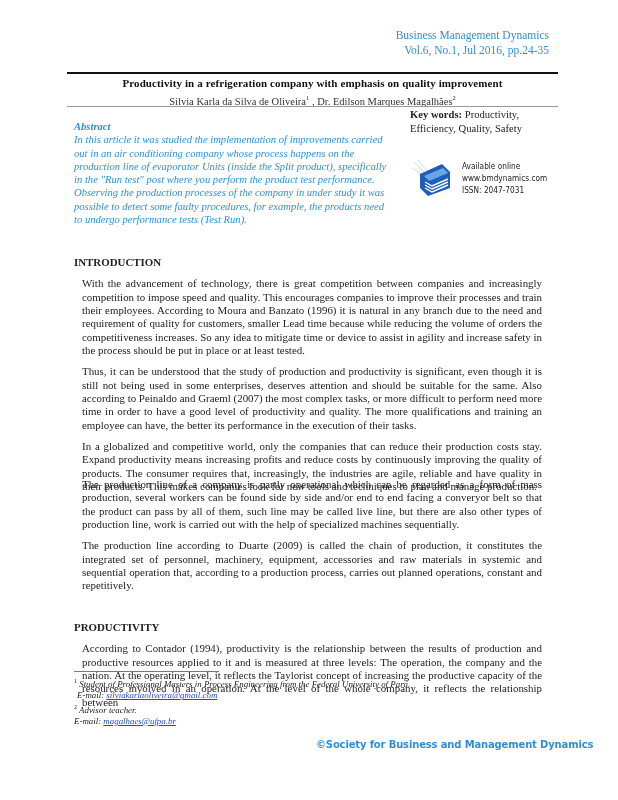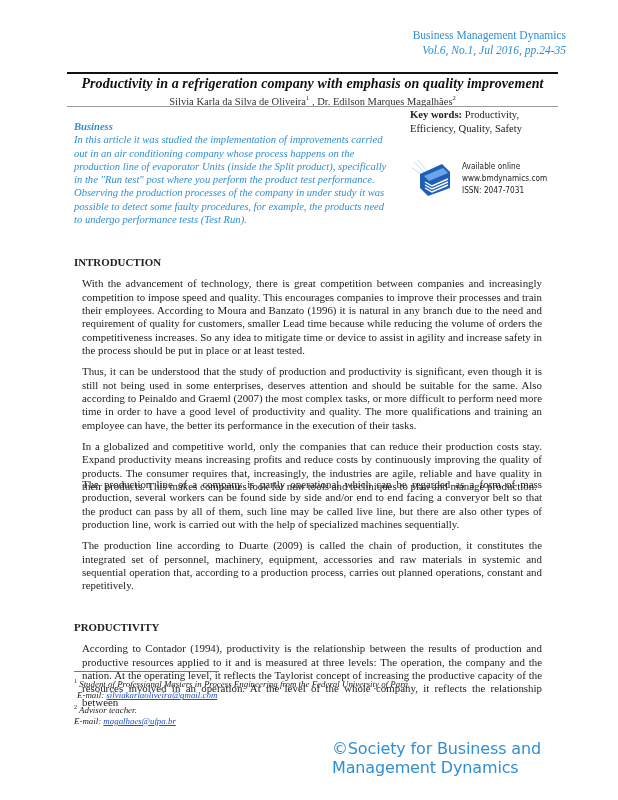--- a/index.html
+++ b/index.html
@@ -1,24 +1,24 @@
 <!DOCTYPE html>
 <html><head>
 <meta charset="utf-8">
 <style>
   html, body { margin: 0; padding: 0; background: #ffffff; }
   body { width: 618px; height: 800px; position: relative; overflow: hidden;
          font-family: "Liberation Serif", "DejaVu Serif", serif; color: #222; }
-  .journal { position: absolute; right: 52px; top: 28px; text-align: right;
+  .journal { position: absolute; right: 69px; top: 28px; text-align: right;
              color: #2f8fd6; font-size: 11.5px; line-height: 15px; }
   .journal .j1 { display: block; }
-  .journal .j2 { display: block; font-style: italic; }
+  .journal .j2 { display: block; }
   .rule-top { position: absolute; left: 67px; width: 491px; top: 72px; height: 2px; background: #111; }
   .title { position: absolute; left: 67px; width: 491px; top: 76px; text-align: center;
-           font-weight: bold; font-size: 14px; line-height: 15px; color: #111; letter-spacing: 0.1px; font-style: italic; }
+           font-weight: bold; font-size: 11px; line-height: 15px; color: #111; letter-spacing: 0.1px; }
   .authors { position: absolute; left: 67px; width: 491px; top: 91px; text-align: center;
              font-size: 10.5px; line-height: 13px; color: #333; }
   .authors sup { font-size: 6.5px; }
   .rule-bottom { position: absolute; left: 67px; width: 491px; top: 106px; height: 1px; background: #9a9a9a; }
 
   .abstract { position: absolute; left: 74px; top: 120px; width: 320px;
               color: #2f8fd6; font-style: italic; font-size: 10.6px; line-height: 13.3px; }
   .abstract .ah { font-weight: bold; display: block; }
   .keywords { position: absolute; left: 410px; top: 108px; width: 150px;
               font-size: 10.6px; line-height: 13.5px; color: #222; }
@@ -36,38 +36,38 @@
   #sec-line { top: 470px; }
   #sec-prod { top: 621px; }
 
   .fn-rule { position: absolute; left: 74px; top: 671px; width: 145px; height: 1px; background: #777; }
   .footnotes { position: absolute; left: 74px; top: 676px; width: 420px; font-style: italic;
                font-size: 8.9px; line-height: 11.3px; color: #222; }
   .footnotes sup { font-size: 6px; font-style: normal; }
   .footnotes a { color: #1a4fd0; text-decoration: underline; }
   .footnotes .indent { padding-left: 3px; }
 
-  .footer { position: absolute; left: 316px; top: 739px; color: #2f8fd6; font-weight: normal;
-            font-family: "DejaVu Sans", sans-serif; font-size: 16px; letter-spacing: -0.15px; margin-left: 16px; }
+  .footer { position: absolute; left: 316px; top: 739px; color: #2f8fd6; font-weight: bold;
+            font-family: "DejaVu Sans", sans-serif; font-size: 10px; letter-spacing: -0.15px; }
 </style>
 </head>
 <body>
 
 <div class="journal">
   <span class="j1">Business Management Dynamics</span>
   <span class="j2">Vol.6, No.1, Jul 2016, pp.24-35</span>
 </div>
 
 <div class="rule-top"></div>
 <div class="title">Productivity in a refrigeration company with emphasis on quality improvement</div>
 <div class="authors"><span>Silvia Karla da Silva de Oliveira</span><sup>1</sup><span> , </span><span>Dr. Edilson Marques Magalhães</span><sup>2</sup></div>
 <div class="rule-bottom"></div>
 
 <div class="abstract">
-  <span class="ah">Business</span>
+  <span class="ah">Abstract</span>
   <span>In this article it was studied the implementation of improvements carried out in an air conditioning company whose process happens on the production line of evaporator Units (inside the Split product), specifically in the "Run test" post where you perform the product test performance. Observing the production processes of the company in under study it was possible to detect some faulty procedures, for example, the products need to undergo performance tests (Test Run).</span>
 </div>
 
 <div class="keywords"><b>Key words:</b><span> Productivity, Efficiency, Quality, Safety</span></div>
 
 <div class="avail">
   <svg class="logo" viewBox="0 0 40 36">
     <g stroke="#b8d6ef" stroke-width="0.8">
       <line x1="2" y1="2" x2="14" y2="14"></line>
         <line x1="0" y1="8" x2="12" y2="16"></line>

